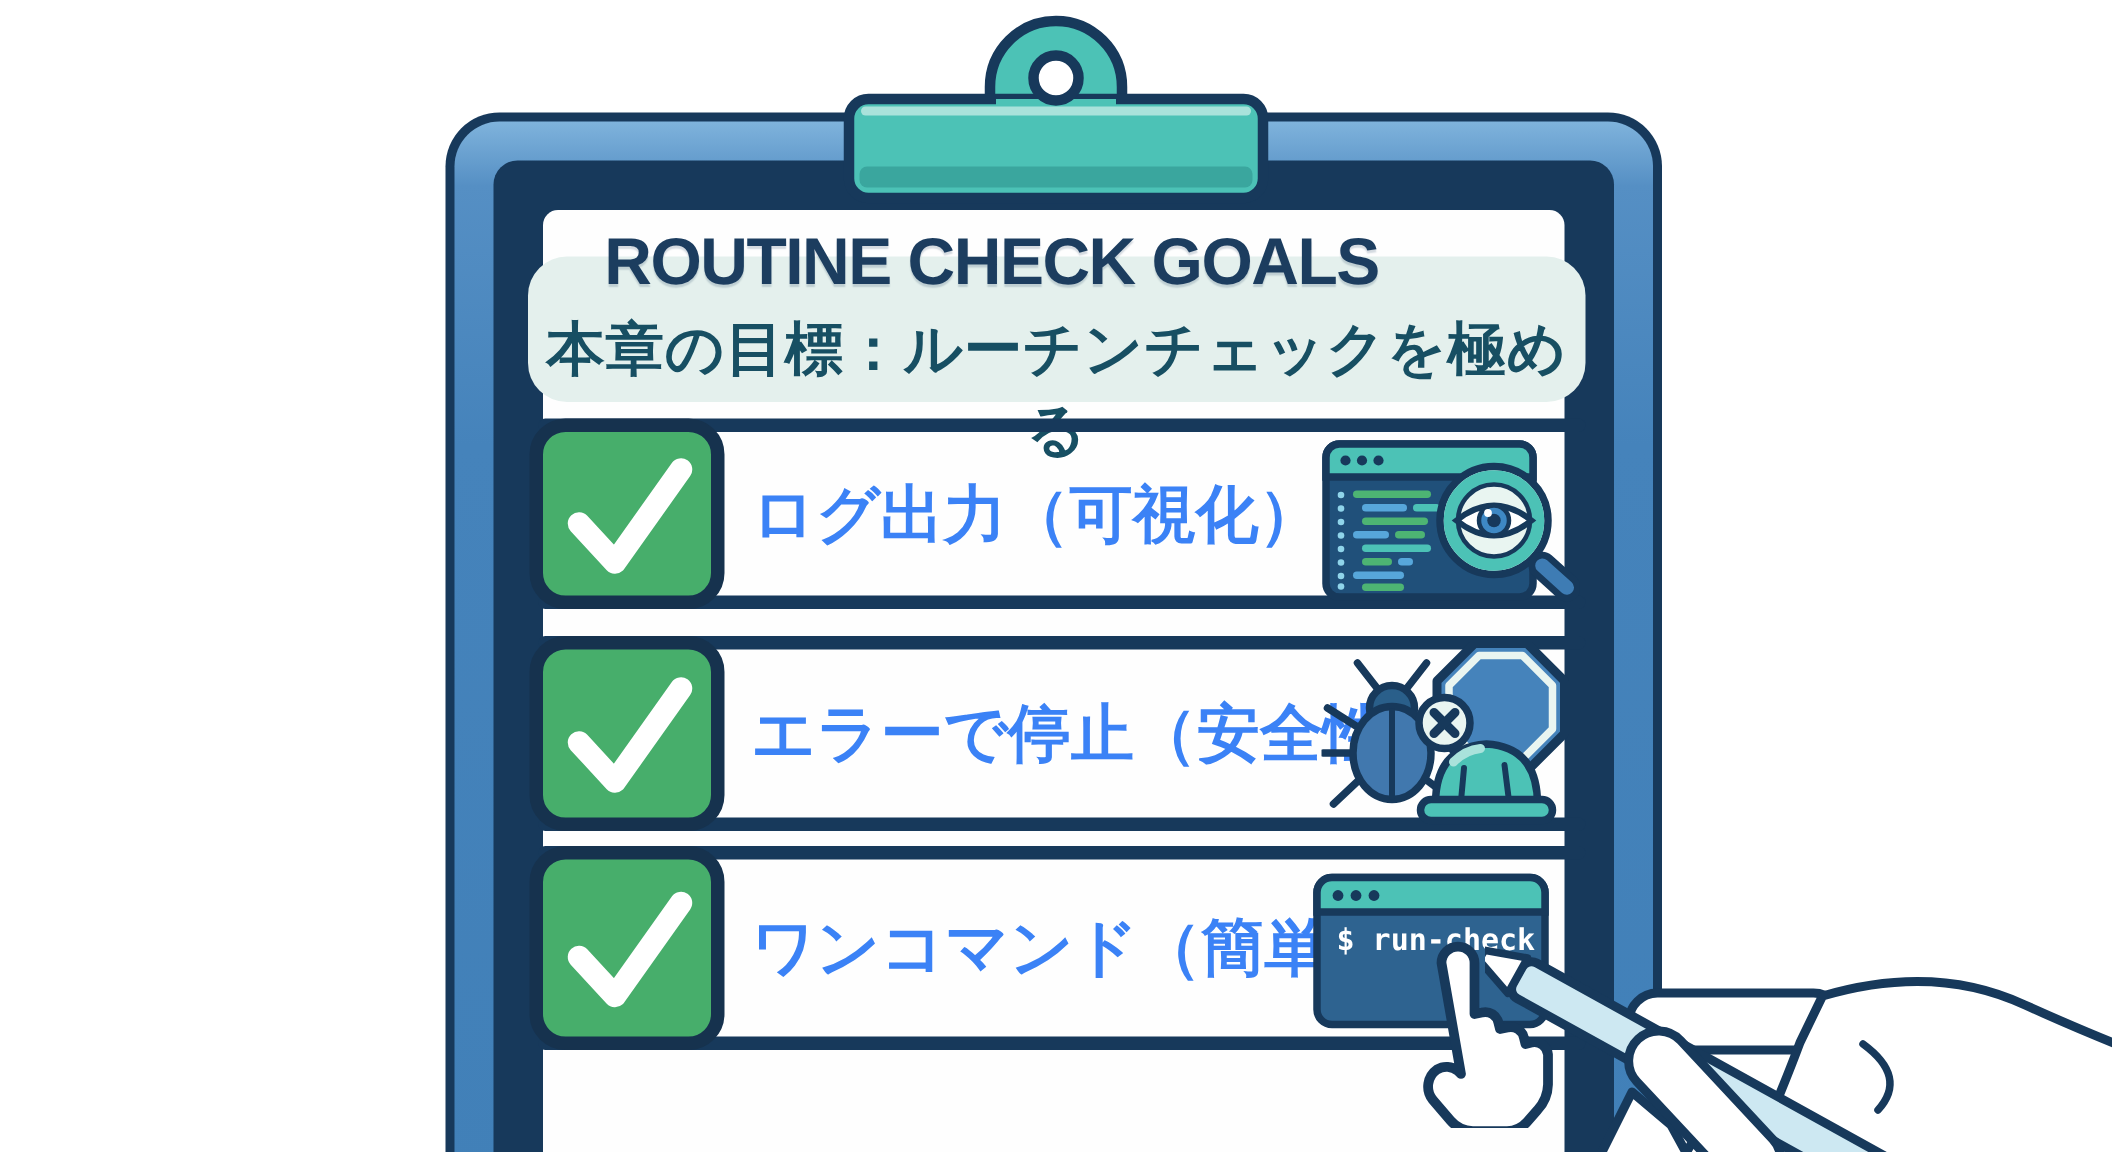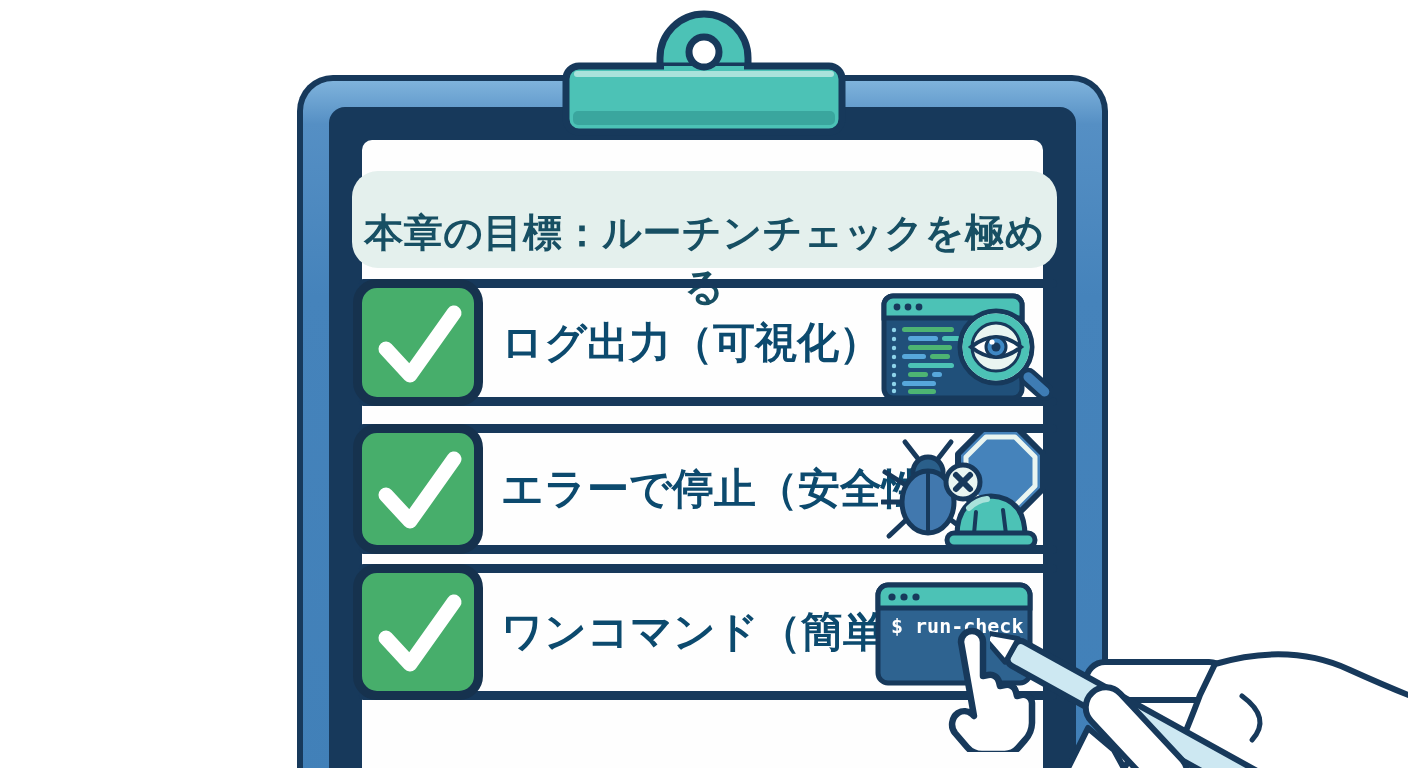--- a/index.html
+++ b/index.html
@@ -63,21 +63,21 @@
   }
   .rule-top { top: -4px; }
   .rule-bottom { bottom: -4px; }
   .checkbox {
     position: absolute; left: 0; top: -4px; bottom: -4px; width: 112px;
     background: #47AE6B; border: 9px solid #16324E; border-radius: 24px;
     display: flex; align-items: center; justify-content: center;
   }
   .row-label {
     position: absolute; left: 148px; top: 50%; transform: translateY(-50%);
-    font-size: 42px; font-weight: 800; color: #0c4a6e; white-space: nowrap;
+    font-size: 42px; font-weight: 800; color: #3b82f6; white-space: nowrap;
   }
   .row-icon { position: absolute; z-index: 5; }
   .icon-log   { left: 528px; top: 7px; }
   .icon-error { left: 528px; top: 0px; }
   .icon-term  { left: 522px; top: 14px; }
 
   .terminal-text {
     position: absolute; left: 16px; top: 32px; width: 130px;
     font-family: "DejaVu Sans Mono", "Liberation Mono", monospace;
     font-size: 20px; font-weight: 700; color: #FFFFFF; white-space: nowrap; text-align: right;
@@ -107,20 +107,21 @@
       <path d="M102,74 L102,50 A44,44 0 0 1 190,50 L190,74 Z" fill="#4CC2B6" stroke="#17395B" stroke-width="7"></path>
       <rect x="8" y="58" width="276" height="66" rx="13" fill="#4CC2B6" stroke="#17395B" stroke-width="7"></rect>
       <rect x="106" y="58" width="80" height="12" fill="#4CC2B6"></rect>
       <rect x="16" y="63" width="260" height="6" rx="3" fill="#A9E2DB"></rect>
       <rect x="15" y="103" width="262" height="14" rx="5" fill="#3AA69E"></rect>
       <circle cx="146" cy="44" r="15" fill="#FFFFFF" stroke="#17395B" stroke-width="7"></circle>
     </svg>
   </div>
 
   <div class="subtitle-box"></div>
+  <div class="title">ROUTINE CHECK GOALS</div>
   <div class="subtitle">本章の目標：ルーチンチェックを極める</div>
 
   <div class="row row-1">
     <div class="rule rule-top"></div>
     <div class="rule rule-bottom"></div>
     <div class="checkbox">
       <svg width="96" height="92" viewBox="0 0 96 92">
         <polyline points="16,52 40,78 84,16" fill="none" stroke="#FFFFFF" stroke-width="15" stroke-linecap="round" stroke-linejoin="round"></polyline>
       </svg>
     </div>

